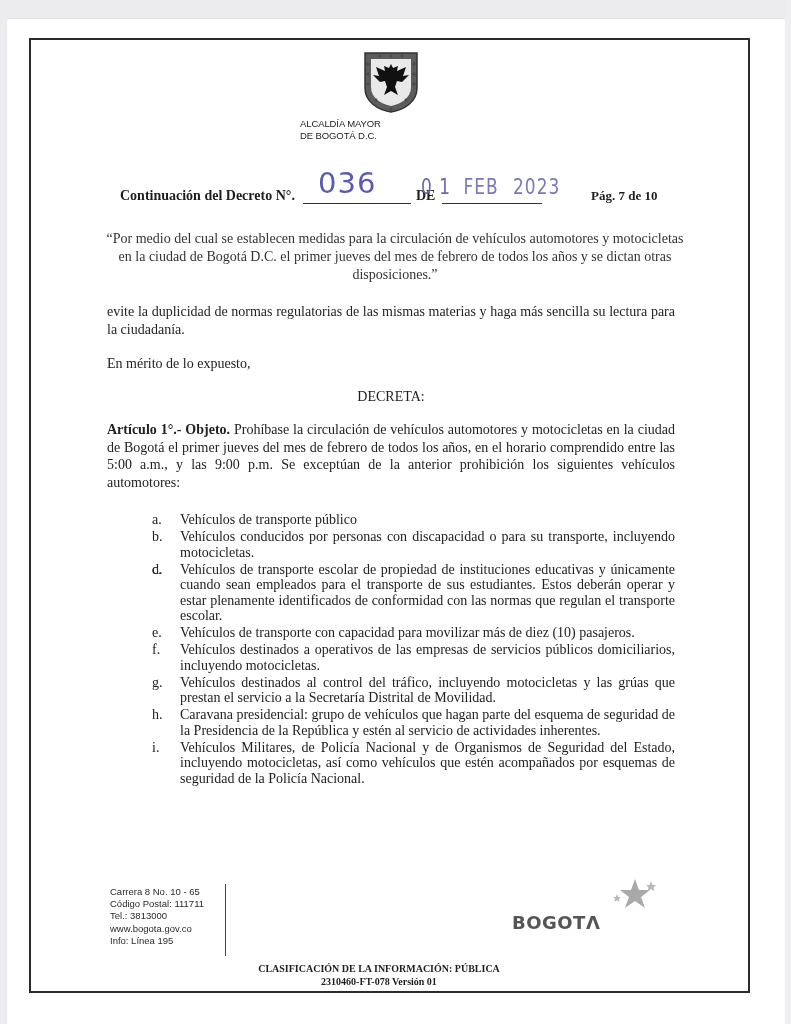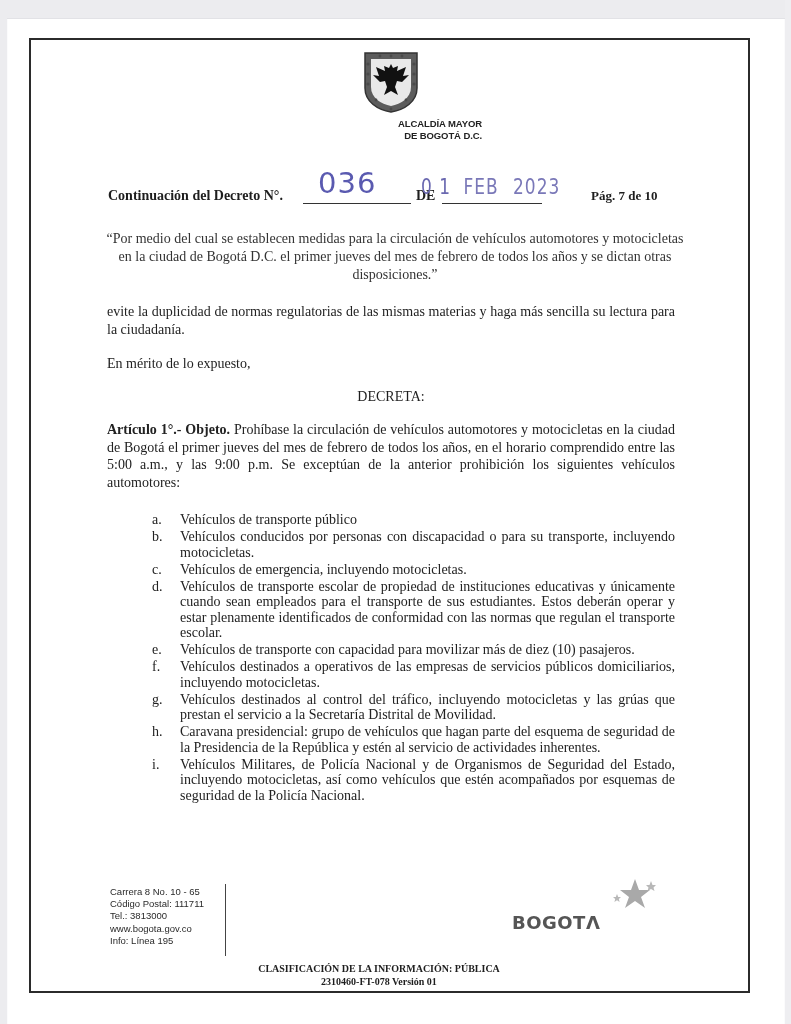--- a/index.html
+++ b/index.html
@@ -27,23 +27,23 @@
   }
   .frame {
     position: absolute; left: 29px; top: 38px; width: 721px; height: 955px;
     border: 2px solid #2b2b2b; box-sizing: border-box;
     border-right-width: 2px; border-bottom-width: 2px;
   }
   .crest {
     position: absolute; left: 362px; top: 50px; width: 58px; height: 64px;
   }
   .alcaldia {
-    position: absolute; left: 300px; top: 118px; width: 182px; text-align: right;
+    position: absolute; left: 300px; top: 118px; width: 182px; text-align: left;
     font-family: "Liberation Sans", "DejaVu Sans", sans-serif;
-    font-weight: bold; font-size: 9.5px; line-height: 12px; color: #222;
+    font-weight: normal; font-size: 9.5px; line-height: 12px; color: #222;
     letter-spacing: -0.1px;
   }
   .header-line {
     position: absolute; left: 108px; top: 172px; width: 560px; height: 40px;
     font-weight: bold; font-size: 14px;
   }
   .header-line .lbl { position: absolute; top: 16px; white-space: nowrap; }
   .blank {
     position: absolute; top: 31px; height: 0; border-bottom: 1px solid #333;
   }
@@ -132,21 +132,21 @@
   </g>
   <path d="M29 14 L31 18 L36 16 L35 21 L44 17 L41 26 L47 25 L40 32 L35 31 L33 37 L36 45 L29 41 L22 45 L25 37 L23 31 L18 32 L11 25 L17 26 L14 17 L23 21 L22 16 L27 18 Z" fill="#111"></path>
 </svg>
 
 <div class="alcaldia">
   <div>ALCALDÍA MAYOR</div>
   <div>DE BOGOTÁ D.C.</div>
 </div>
 
 <div class="header-line">
-  <span class="lbl" style="left:0;font-family:Liberation Serif, serif;">Continuación del Decreto N°.</span>
+  <span class="lbl" style="left:12px;font-family:Liberation Serif, serif;">Continuación del Decreto N°.</span>
   <div class="blank" style="left:195px; width:108px;"></div>
   <div class="stamp-num">036</div>
   <span class="lbl" style="left:308px;">DE</span>
   <div class="blank" style="left:334px; width:100px;"></div>
   <div class="stamp-date">
     <span class="d1">0 1</span>
     <span style="margin-left:6px;">FEB</span>
     <span style="margin-left:8px;">2023</span>
   </div>
   <span class="lbl" style="left:483px; font-size:13px;">Pág. 7 de 10</span>
@@ -156,21 +156,21 @@
 
 <div class="body-text p1">evite la duplicidad de normas regulatorias de las mismas materias y haga más sencilla su lectura para la ciudadanía.</div>
 <div class="body-text p2">En mérito de lo expuesto,</div>
 <div class="decreta">DECRETA:</div>
 
 <div class="body-text art1"><b>Artículo 1°.- Objeto.</b><span> Prohíbase la circulación de vehículos automotores y motocicletas en la ciudad de Bogotá el primer jueves del mes de febrero de todos los años, en el horario comprendido entre las 5:00 a.m., y las 9:00 p.m. Se exceptúan de la anterior prohibición los siguientes vehículos automotores:</span></div>
 
 <ol class="list">
   <li><span class="mark">a.</span><span>Vehículos de transporte público</span></li>
   <li><span class="mark">b.</span><span>Vehículos conducidos por personas con discapacidad o para su transporte, incluyendo motocicletas.</span></li>
-  <li><span class="mark">c.</span><span>Vehículos de emergencia, incluyendo motocicletas.</span></li>
+  <li><span class="mark">c.</span></li>
   <li><span class="mark">d.</span><span>Vehículos de transporte escolar de propiedad de instituciones educativas y únicamente cuando sean empleados para el transporte de sus estudiantes. Estos deberán operar y estar plenamente identificados de conformidad con las normas que regulan el transporte escolar.</span></li>
   <li><span class="mark">e.</span><span>Vehículos de transporte con capacidad para movilizar más de diez (10) pasajeros.</span></li>
   <li><span class="mark">f.</span><span>Vehículos destinados a operativos de las empresas de servicios públicos domiciliarios, incluyendo motocicletas.</span></li>
   <li><span class="mark">g.</span><span>Vehículos destinados al control del tráfico, incluyendo motocicletas y las grúas que prestan el servicio a la Secretaría Distrital de Movilidad.</span></li>
   <li><span class="mark">h.</span><span>Caravana presidencial: grupo de vehículos que hagan parte del esquema de seguridad de la Presidencia de la República y estén al servicio de actividades inherentes.</span></li>
   <li><span class="mark">i.</span><span>Vehículos Militares, de Policía Nacional y de Organismos de Seguridad del Estado, incluyendo motocicletas, así como vehículos que estén acompañados por esquemas de seguridad de la Policía Nacional.</span></li>
 </ol>
 
 <div class="addr">
   <div>Carrera 8 No. 10 - 65</div>

